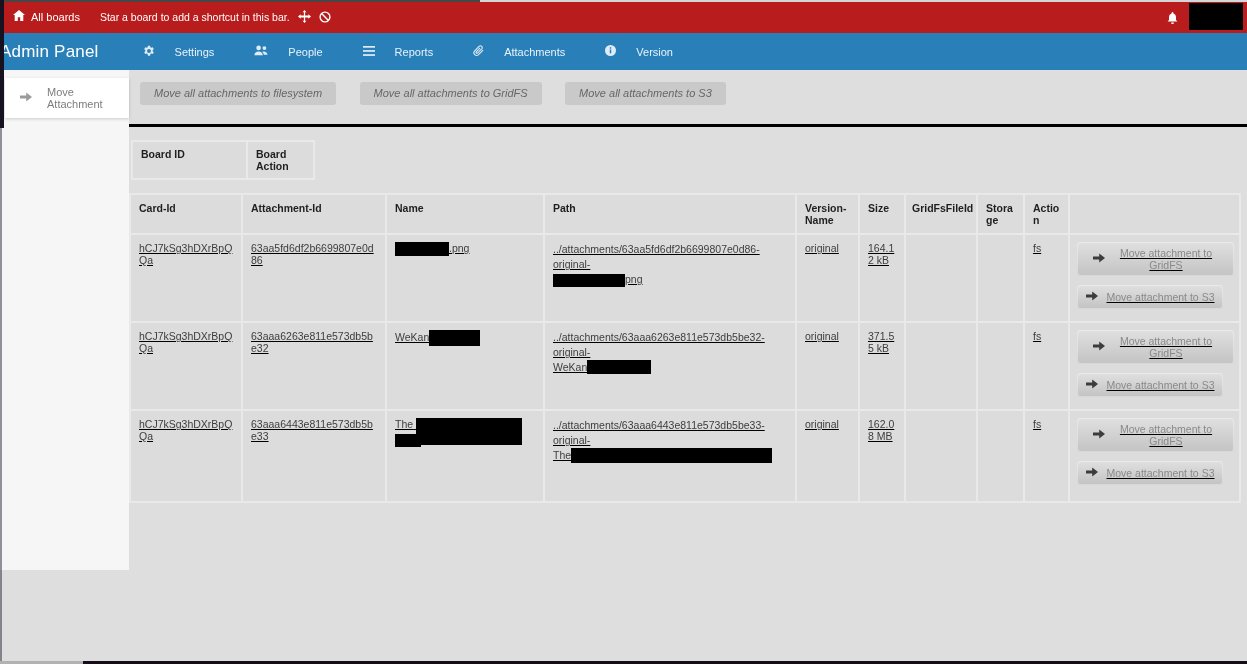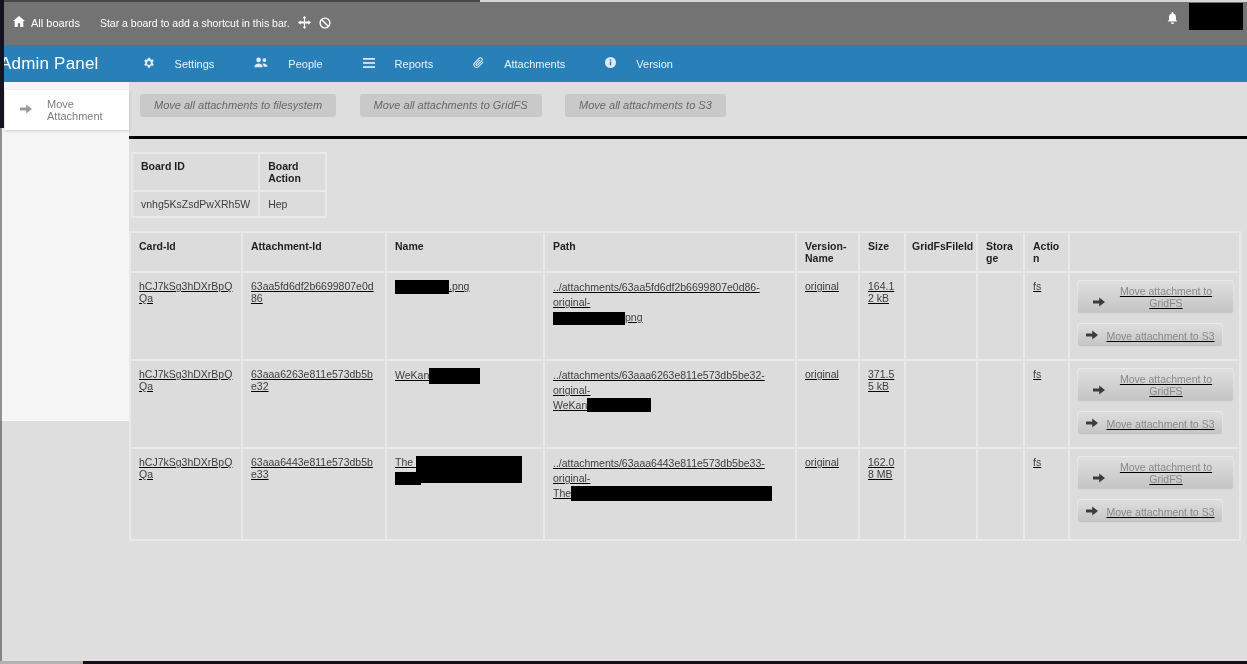--- a/index.html
+++ b/index.html
@@ -11,37 +11,37 @@
   }
   
   .edge-top-dark{position:absolute;top:0;left:0;width:480px;height:2px;background:#474747;z-index:30;}
   .edge-top-light{position:absolute;top:0;left:480px;right:0;height:2px;background:#d6d6d6;z-index:30;}
   .edge-left-top{position:absolute;top:0;left:0;width:4px;height:128px;background:#17121f;z-index:31;}
   .edge-left{position:absolute;top:0;left:0;width:2px;height:664px;background:rgba(25,18,35,.45);z-index:29;}
   .edge-bottom{position:absolute;bottom:0;left:83px;right:0;height:3px;background:#150d18;z-index:30;}
   .edge-bottom-left{position:absolute;bottom:0;left:0;width:83px;height:3px;background:#b2b2b2;z-index:30;}
 
   
-  .topbar{height:45px;background:#737373;color:#fff;display:flex;align-items:center;position:relative;}
+  .topbar{height:33px;background:#b91c1c;color:#fff;display:flex;align-items:center;position:relative;}
   .allboards{display:flex;align-items:center;gap:6px;margin-left:13px;font-size:11px;cursor:pointer;}
   .hint{display:flex;align-items:center;gap:5px;margin-left:20px;font-size:10.5px;}
   .hint .ic{margin-left:3px;display:flex;align-items:center;cursor:pointer;}
   .topbar-right{position:absolute;right:4px;top:3px;display:flex;align-items:center;}
   .bell{margin-right:11px;margin-top:6px;cursor:pointer;}
   .avatar-redacted{width:54px;height:27px;background:#000;cursor:pointer;}
 
   
   .adminbar{height:37px;background:#2980b9;color:#fff;display:flex;align-items:center;}
   .admin-title{font-size:17px;margin-right:44px;letter-spacing:.2px;}
   .nav-item{display:flex;align-items:center;gap:20px;font-size:11px;color:#e9f2fa;margin-right:40px;cursor:pointer;}
   .nav-item svg{opacity:.95;}
 
   
   .layout{display:flex;align-items:flex-start;}
-  .sidebar{width:129px;min-width:129px;background:#f6f6f6;height:339px;}
+  .sidebar{width:129px;min-width:129px;background:#f6f6f6;height:500px;}
   .sidebar-item{margin:8px 0 0 5px;width:124px;height:40px;background:#fff;
     box-shadow:0 1px 3px rgba(0,0,0,.18);display:flex;align-items:center;gap:15px;
     padding-left:15px;font-size:11px;color:#7d7d7d;cursor:pointer;}
   .sidebar-item svg{fill:#9b9b9b;}
 
   .main{flex:1;padding-top:12px;}
   .btn-row{padding-left:11px;white-space:nowrap;}
   .btn-row.board{padding-left:1px;margin-bottom:11px;}
   .btn{display:inline-block;background:#c9c9c9;border:none;border-radius:3px;
     padding:5px 14px 6px;font-size:11px;color:#676767;margin-right:19px;cursor:pointer;
@@ -58,21 +58,21 @@
 
   .att-table{width:1110px;}
   .att-table tr.r{height:88px;text-decoration:underline;}
   .att-table tr.r3{height:92px;}
   .att-table td.cell-buttons{padding:0;}
 
   .redact{display:inline-block;background:#000;vertical-align:middle;}
   .pline{line-height:1.45;}
 
   .action-btn{background:linear-gradient(#e0e0e0,#c3c3c3);border-radius:4px;
-    color:#8a8a8a;font-size:10.5px;display:flex;align-items:flex-end;justify-content:center;
+    color:#8a8a8a;font-size:10.5px;display:flex;align-items:center;justify-content:center;
     gap:9px;padding:5px 6px;margin:7px 4px 9px 7px;cursor:pointer;min-height:24px;
     box-shadow:inset 0 0 0 1px rgba(255,255,255,.35);}
   .action-btn svg{fill:#3c3c3c;flex:none;}
   .action-btn .lbl{text-align:center;}
   .action-btn.gridfs{width:157px;}
   .action-btn.gridfs .lbl{max-width:104px;}
   .action-btn.s3{width:146px;}
 </style>
 </head>
 <body>
@@ -198,24 +198,20 @@
 
     <table class="board-table">
       <colgroup>
           <col style="width:115px">
           <col style="width:67px">
         </colgroup>
       <tbody>
           <tr>
         <th>Board ID</th>
         <th>Board Action</th>
-      </tr>
-      <tr>
-        <td>vnhg5KsZsdPwXRh5W</td>
-        <td>Hep</td>
       </tr>
     </tbody>
       </table>
 
 
     <table class="att-table">
       <colgroup>
         <col style="width:112px">
           <col style="width:144px">
           <col style="width:158px">

